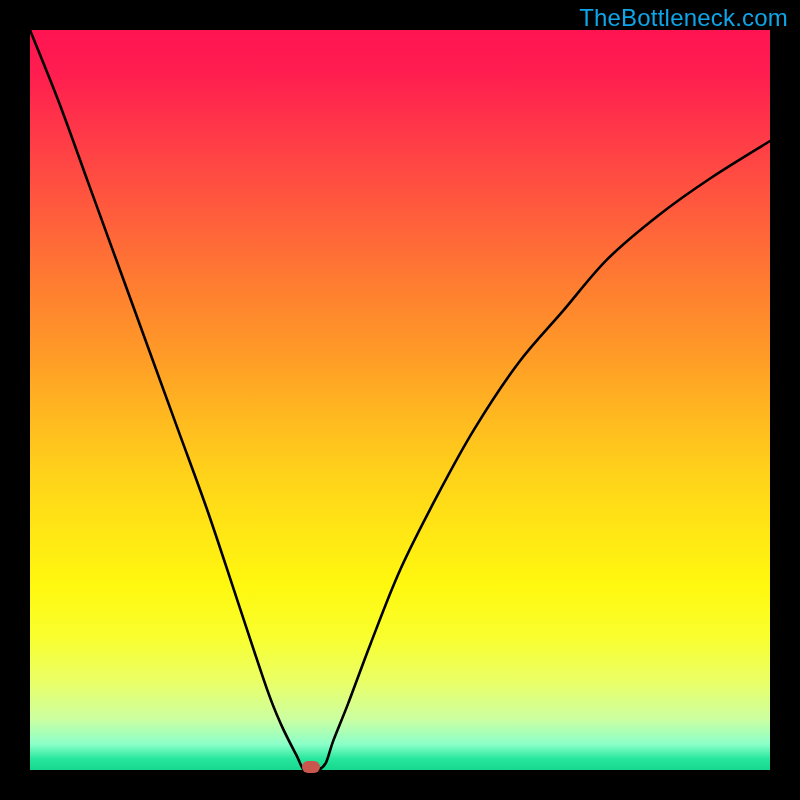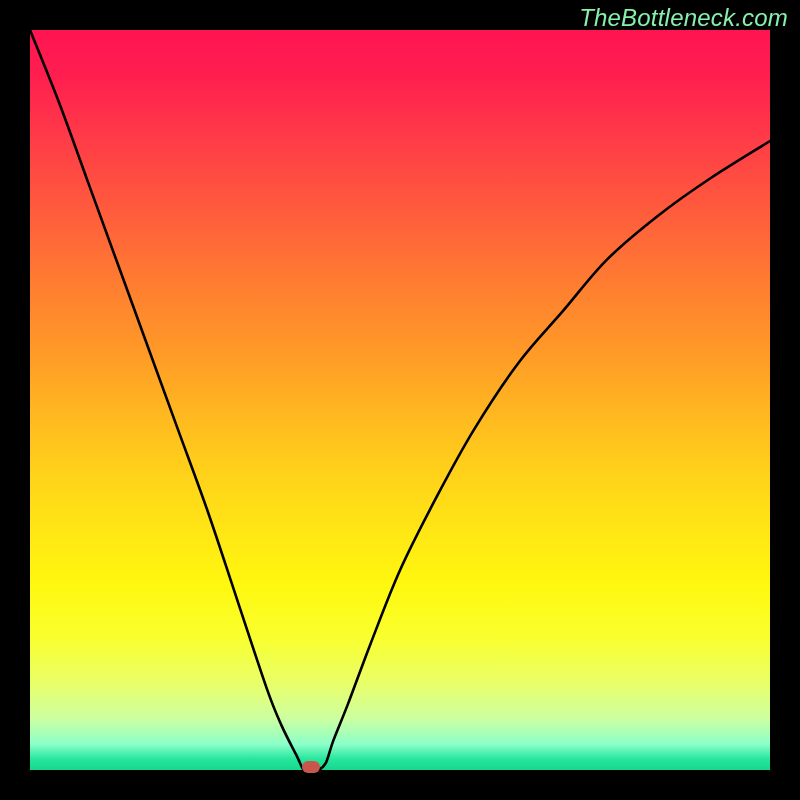--- a/index.html
+++ b/index.html
@@ -14,26 +14,25 @@
   .frame {
     position: relative;
     width: 800px;
     height: 800px;
     background: #000;
   }
   .watermark {
     position: absolute;
     top: 4px;
     right: 12px;
-    color: #86efac;
+    color: #0ea5e9;
     font-size: 24px;
     font-weight: 500;
     letter-spacing: 0.2px;
     z-index: 5;
-    font-style: italic;
   }
   .plot {
     position: absolute;
     left: 30px;
     top: 30px;
     width: 740px;
     height: 740px;
   }
   .gradient {
     position: absolute;

